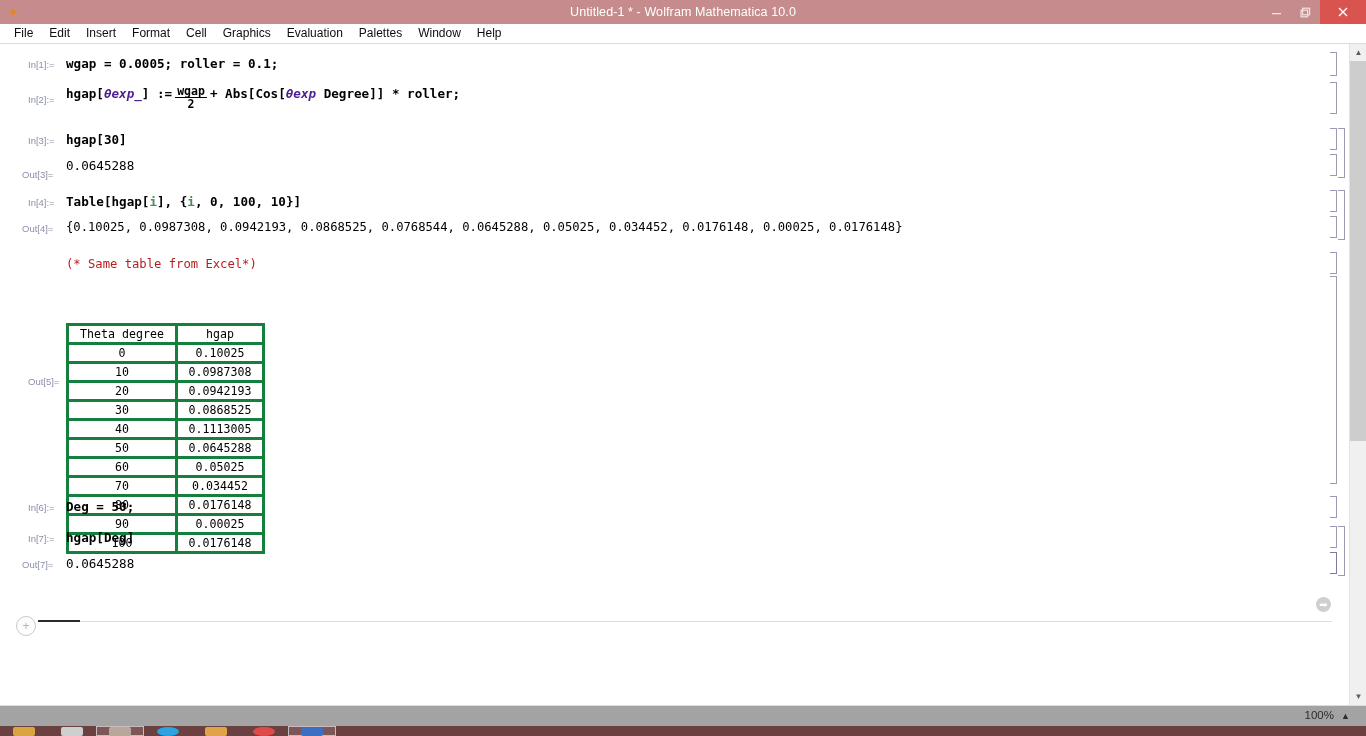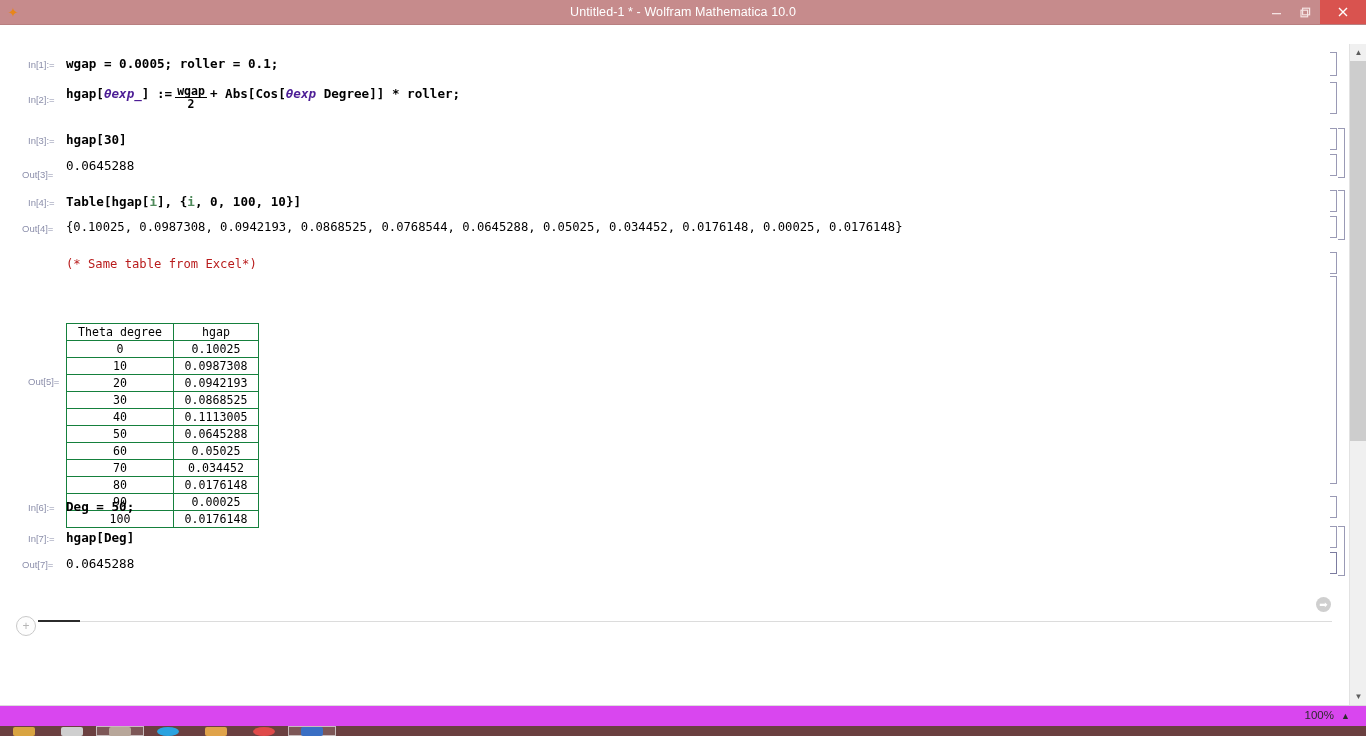--- a/index.html
+++ b/index.html
@@ -88,21 +88,21 @@
 
   
   .gridtable{
     position:absolute;left:66px;top:279px;
     border-collapse:collapse;
     font-family:"DejaVu Sans Mono","Liberation Mono",monospace;
     font-size:11.6px;color:#000;
     background:#fff;
   }
   .gridtable td,.gridtable th{
-    border:1px solid #15803d;
+    border:3px solid #15803d;
     padding:1px 6px;
     text-align:center;
     font-weight:normal;
     height:14px;
     line-height:14px;
   }
   .gridtable th{font-weight:normal;}
   .gt-c1{width:94px;}
   .gt-c2{width:72px;}
 
@@ -152,21 +152,21 @@
   .vs-arrow.up{top:0;}
   .vs-arrow.down{bottom:0;}
   .vs-thumb{
     position:absolute;left:0;top:17px;width:17px;height:380px;
     background:#cdcdcd;
   }
 
   
   .statusbar{
     position:absolute;left:0;top:705px;width:1366px;height:21px;
-    background:#d946ef;border-top:1px solid #dcdcdc;box-sizing:border-box;
+    background:#a3a3a3;border-top:1px solid #dcdcdc;box-sizing:border-box;
   }
   .zoomlbl{
     position:absolute;right:32px;top:3px;
     font-size:11.5px;color:#2b2b2b;font-family:"Liberation Sans",sans-serif;
   }
   .zoomcaret{
     position:absolute;right:16px;top:5px;
     font-size:9px;color:#2b2b2b;font-family:"Liberation Sans",sans-serif;
   }
 
@@ -202,20 +202,32 @@
         </svg>
       </div>
       <div class="tb-btn close">
         <svg width="12" height="12" viewBox="0 0 12 12">
           <path d="M2 2 L10 10 M10 2 L2 10" stroke="#ffffff" stroke-width="1.4" fill="none"></path>
         </svg>
       </div>
     </div>
   </div>
 
+  <div class="menubar">
+    <div class="menu-item">File</div>
+    <div class="menu-item">Edit</div>
+    <div class="menu-item">Insert</div>
+    <div class="menu-item">Format</div>
+    <div class="menu-item">Cell</div>
+    <div class="menu-item">Graphics</div>
+    <div class="menu-item">Evaluation</div>
+    <div class="menu-item">Palettes</div>
+    <div class="menu-item">Window</div>
+    <div class="menu-item">Help</div>
+  </div>
 
   <div class="canvas">
     <div class="nb">
 
       <div class="label" style="left:28px;top:15px;">In[1]:=</div>
       <div class="code" style="top:12px;">wgap = 0.0005; roller = 0.1;</div>
 
       <div class="label" style="left:28px;top:50px;">In[2]:=</div>
       <div class="code" style="top:42px;display:flex;align-items:flex-start;">
         <span>hgap[</span><span class="loc">θexp_</span><span>] :=</span>

